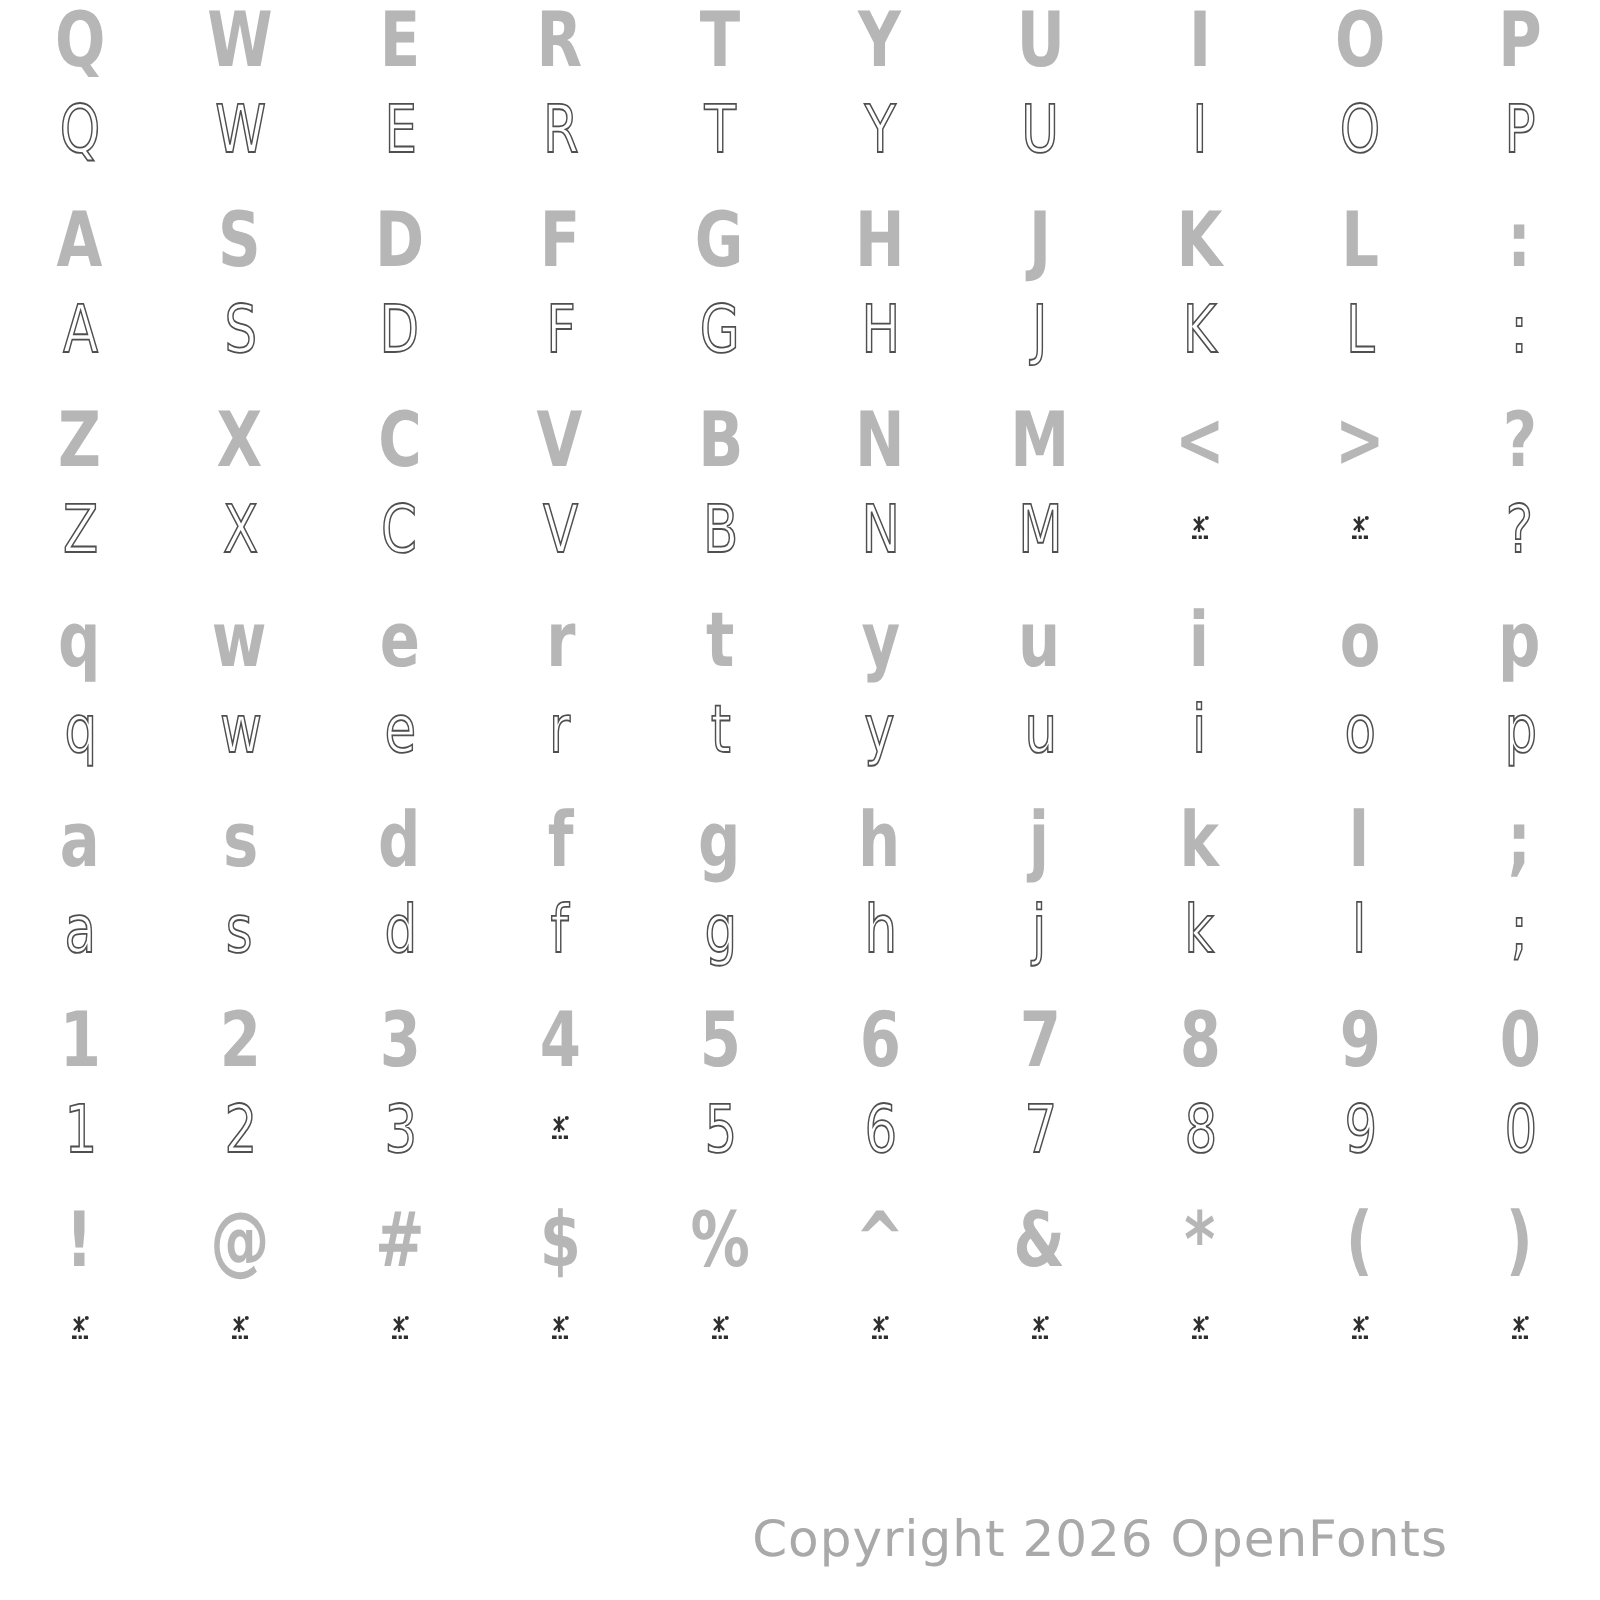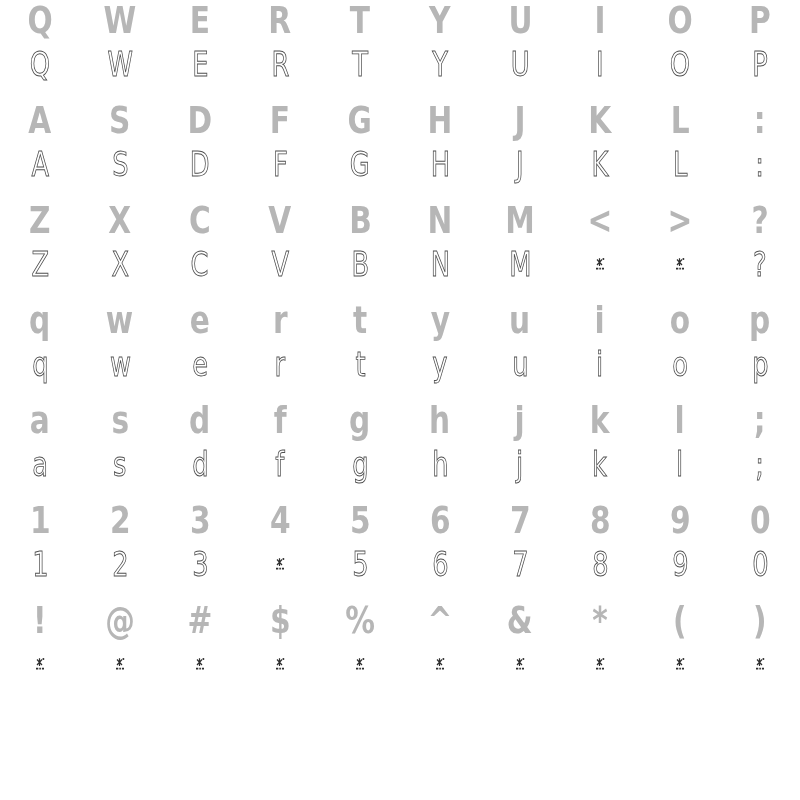--- a/index.html
+++ b/index.html
@@ -587,13 +587,14 @@
           <div class="cell">
             <svg viewBox="0 0 10 14" width="10" height="14" class="missing-glyph">
               <path d="M2 2.5 L7 8 M7 2.5 L2 8 M4.5 1.2 L4.5 9" stroke="#2e2e2e" stroke-width="1.2" fill="none"></path>
               <circle cx="8.4" cy="2" r="1" fill="#2e2e2e"></circle>
               <path d="M1 11.6 H3.3 M4.3 11.6 H5.9 M6.9 11.6 H9" stroke="#2e2e2e" stroke-width="1.7" fill="none"></path>
             </svg>
           </div>
         </div>
       </div>
     </div>
+  <div id="footer">Copyright 2026 OpenFonts</div>
 </div>
 
 </body></html>

